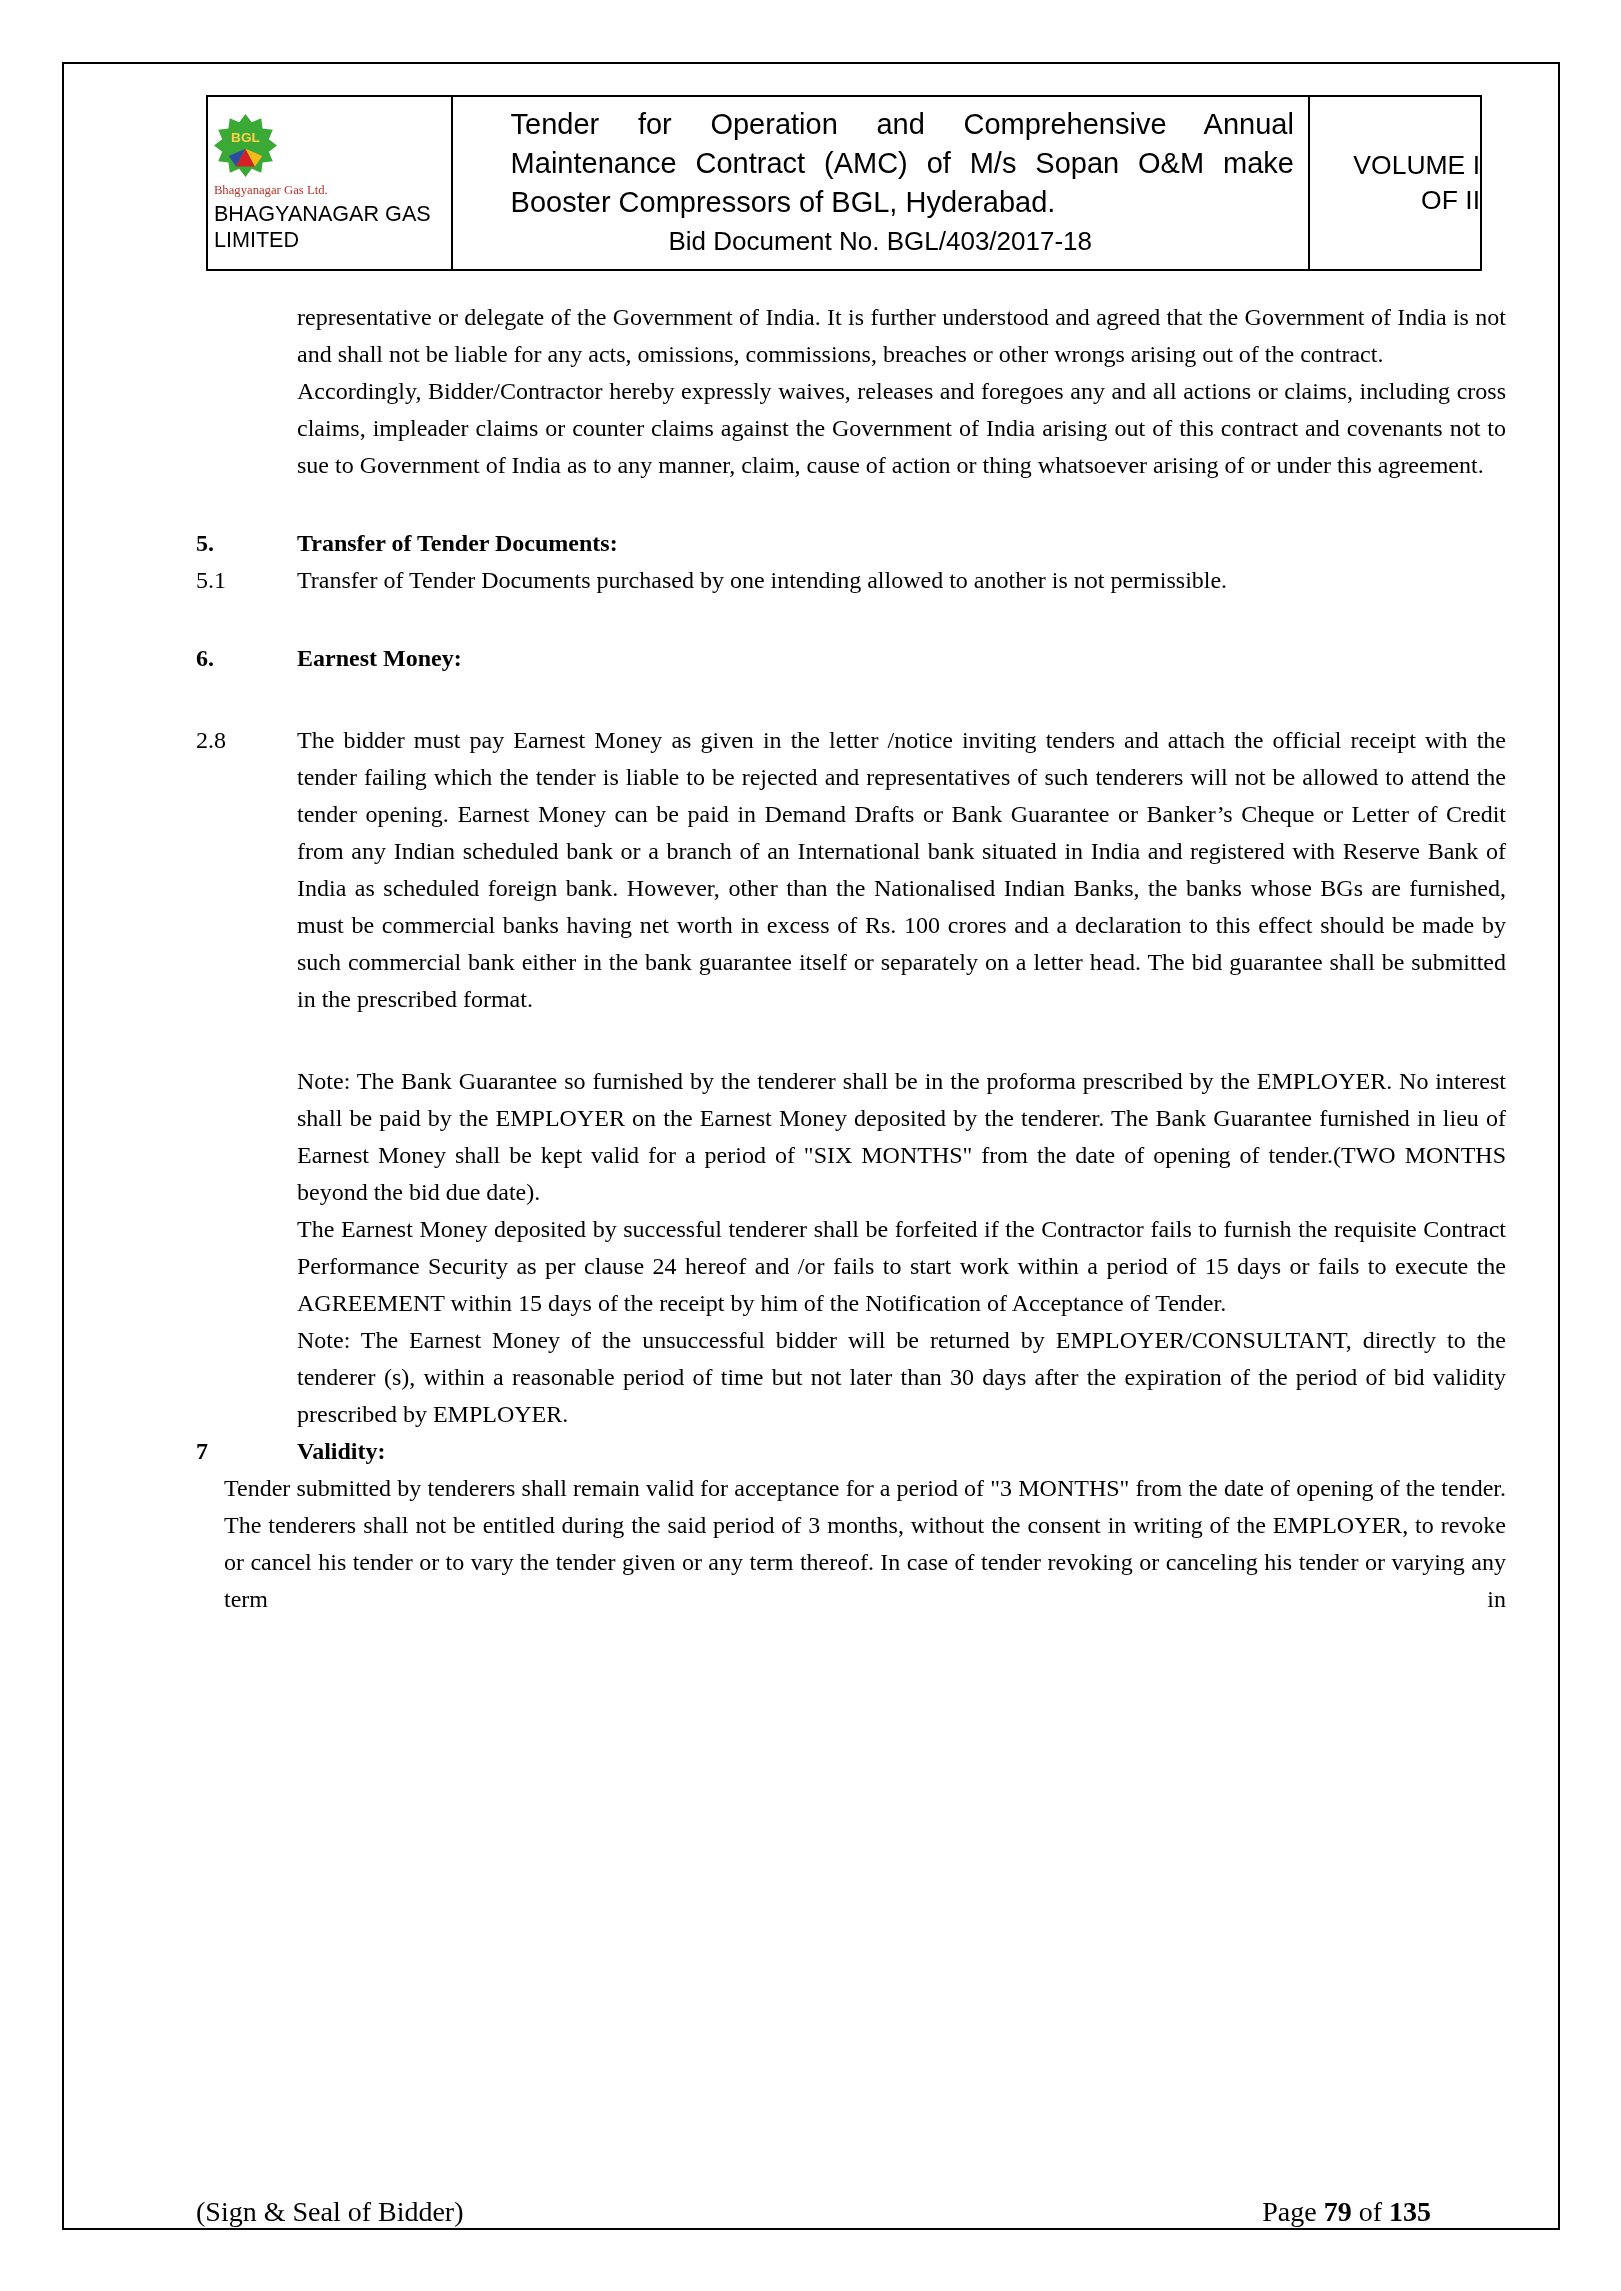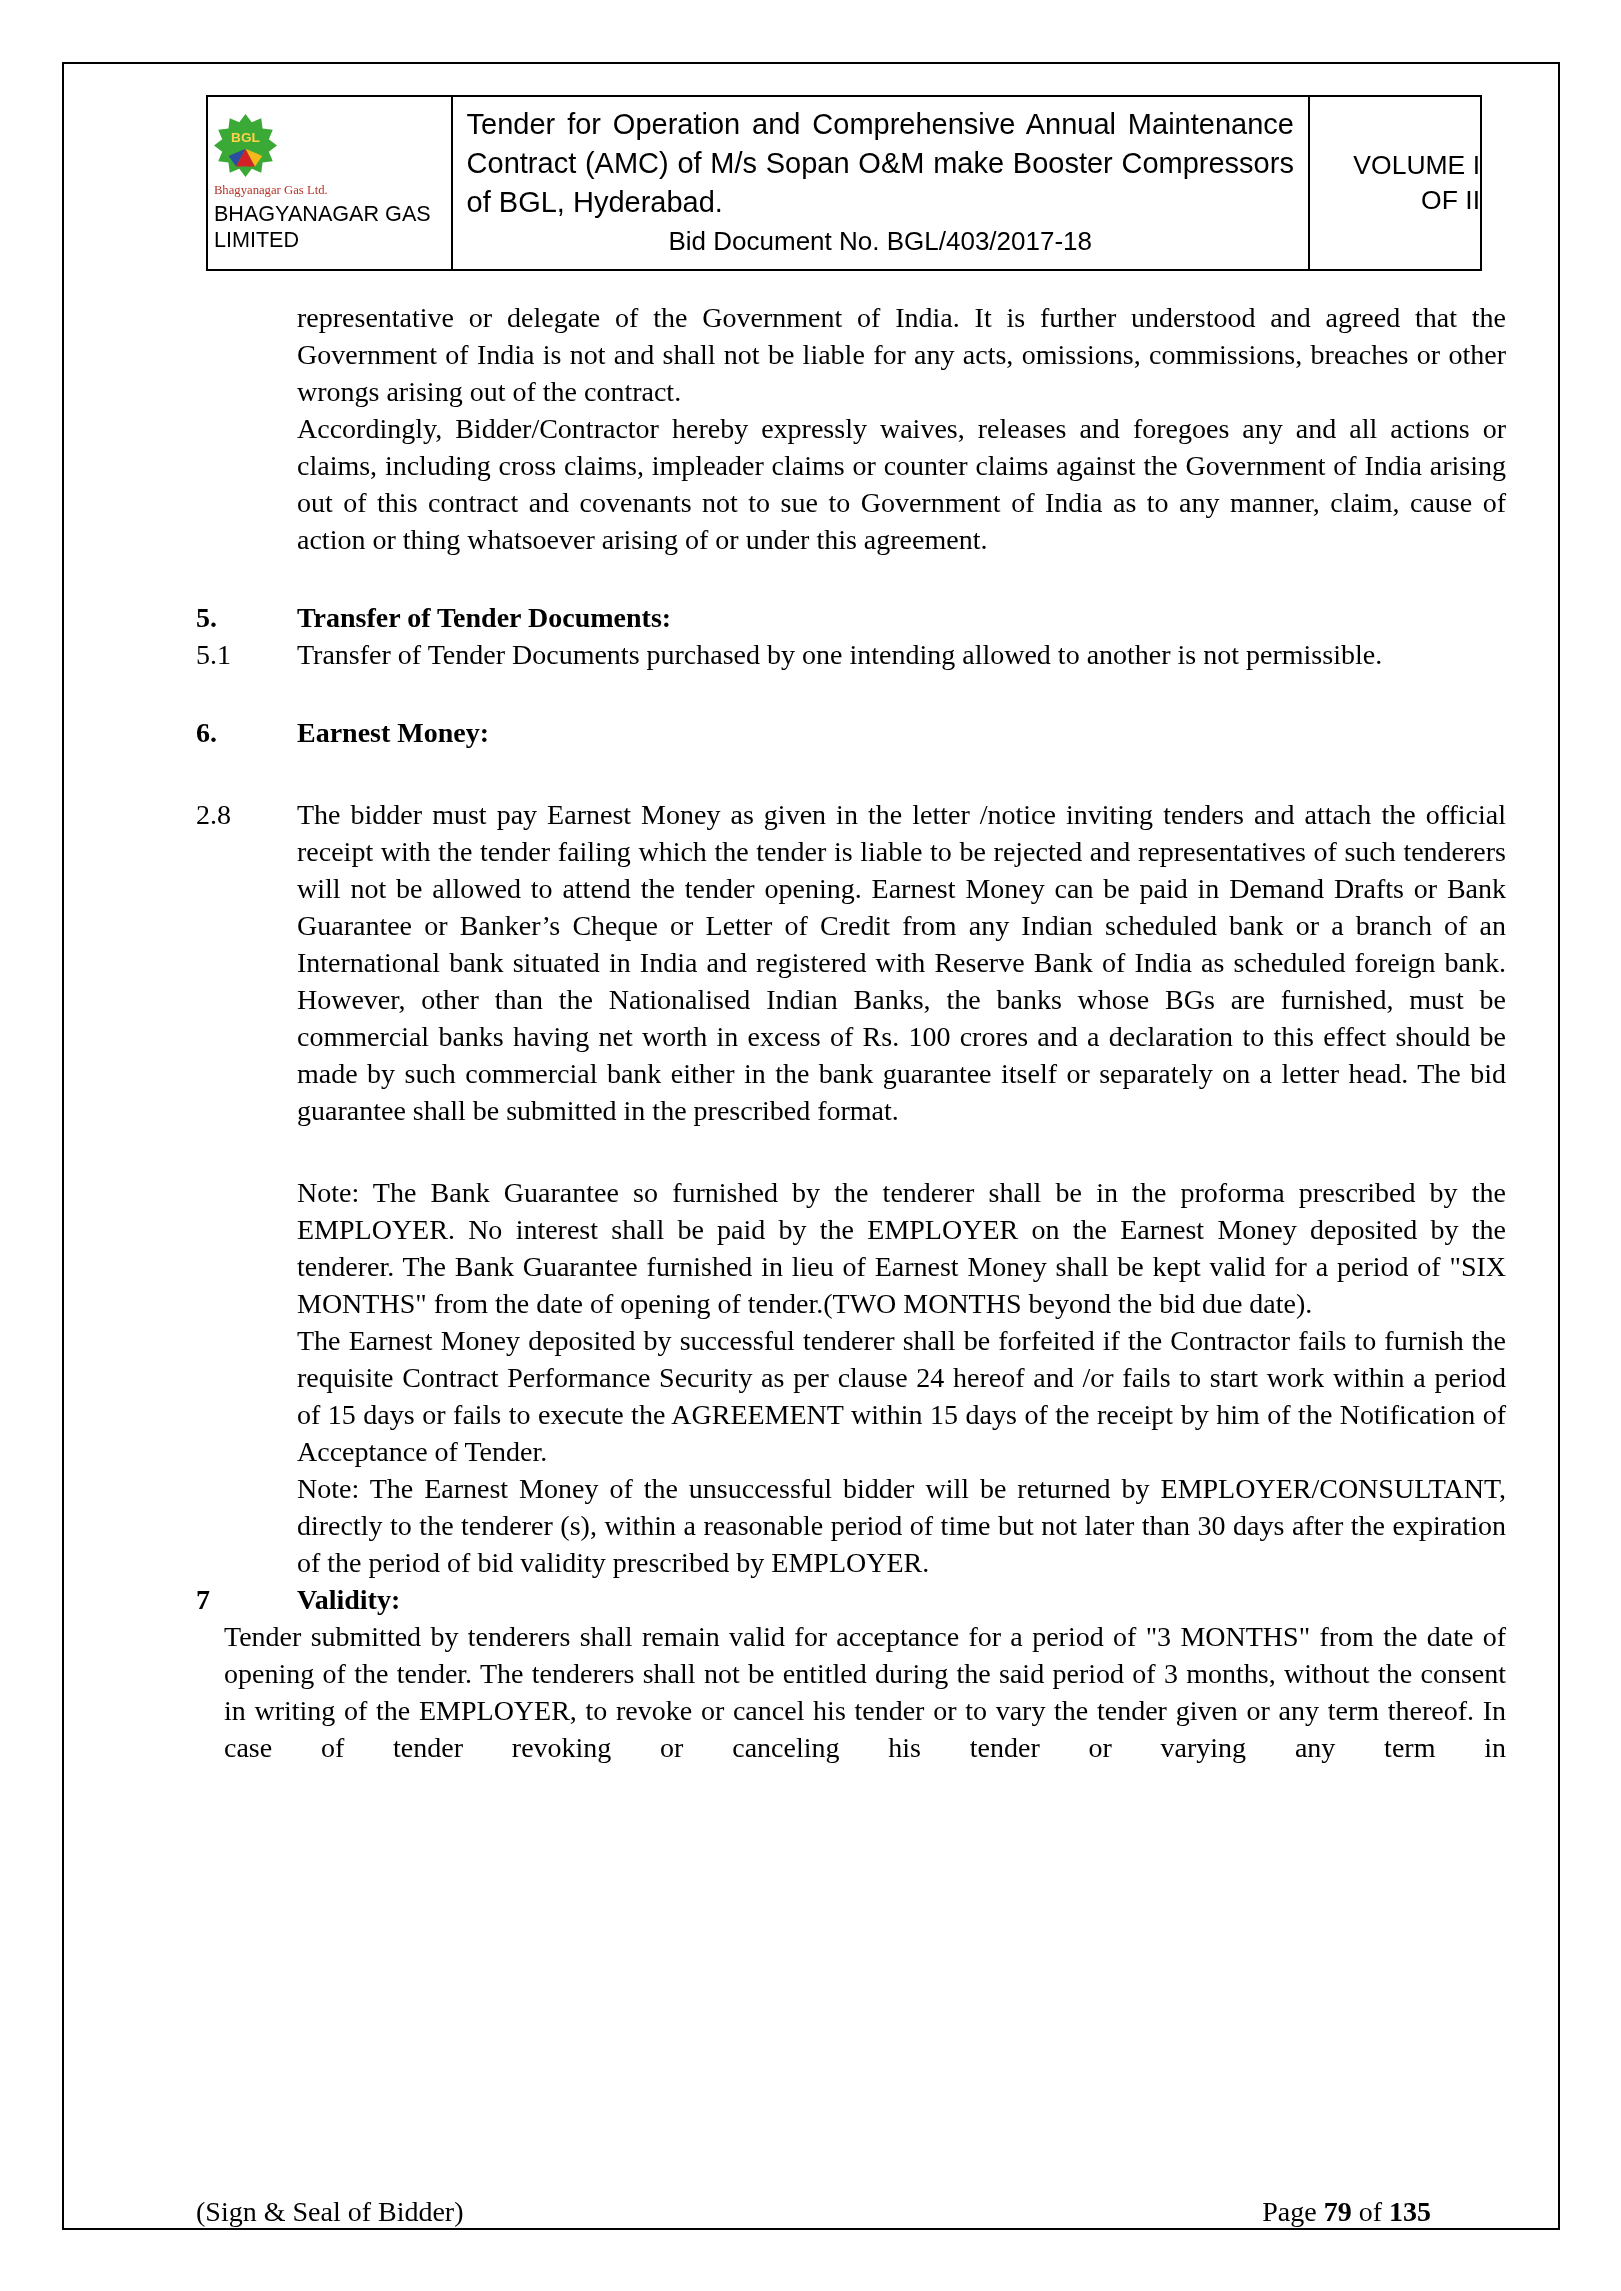--- a/index.html
+++ b/index.html
@@ -18,35 +18,35 @@
     border-collapse:collapse; table-layout:fixed;
     margin:95px 0 0 206px; width:1276px;
   }
   .header-table td { border:2px solid #000; vertical-align:middle; }
   .cell-logo  { width:233px; text-align:left; padding:7.8px 5.9px 5.9px; }
   .cell-title { width:815px; padding:7.8px 13.7px; font-family:"Liberation Sans", sans-serif; }
   .cell-volume{
     width:164px; text-align:right;
     font-family:"Liberation Sans", sans-serif; font-size:26.5px; line-height:35px;
   }
-  .title-main { font-size:29px; line-height:39px; text-align:justify; }
+  .title-main { font-size:29px; line-height:39px; text-align:justify;margin-left:44px; }
   .title-bid  { font-size:26px; line-height:39px; text-align:center; }
   .logo-subtext {
     color:#b5342a; font-size:12.7px; line-height:16.7px; margin-top:1px;
     font-family:"Liberation Serif", serif;
   }
   .logo-name {
     font-family:"Liberation Sans", sans-serif;
     font-size:21.6px; line-height:26.5px; margin-top:2px; color:#000;
   }
   
   .content {
     position:absolute; left:0; top:299px; width:100%;
     padding:0 115px 0 196px;
-    font-size:28px; line-height:37px;
+    font-size:24px; line-height:37px;
   }
   .row { display:flex; }
   .num { width:101px; flex:0 0 101px; }
   .txt { flex:1 1 auto; text-align:justify; }
   .bold { font-weight:bold; }
   .mt1 { margin-top:41px; }
   .mt2 { margin-top:45px; }
   .jlast { text-align-last:justify;margin-left:28px; }
   
   .footer {

